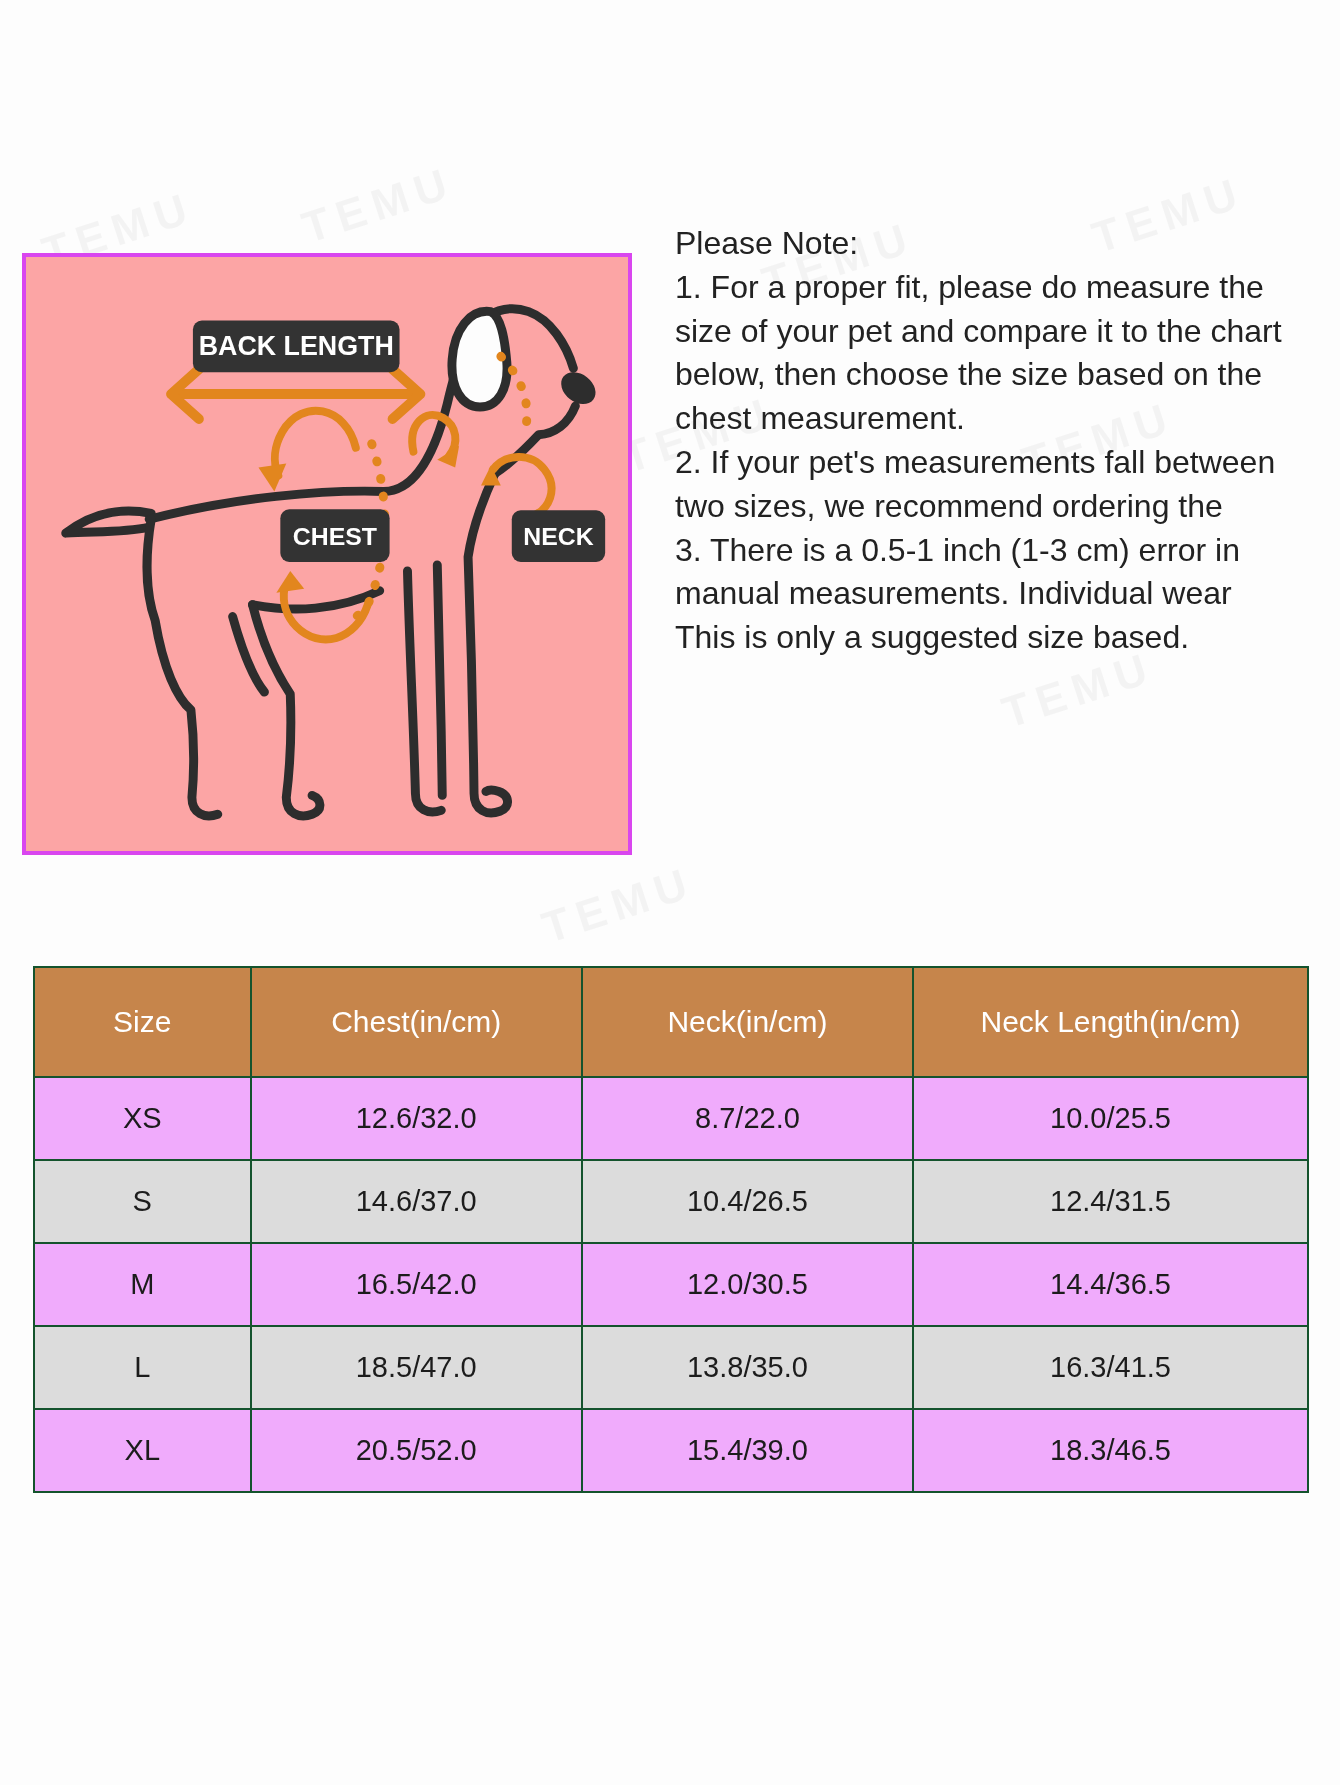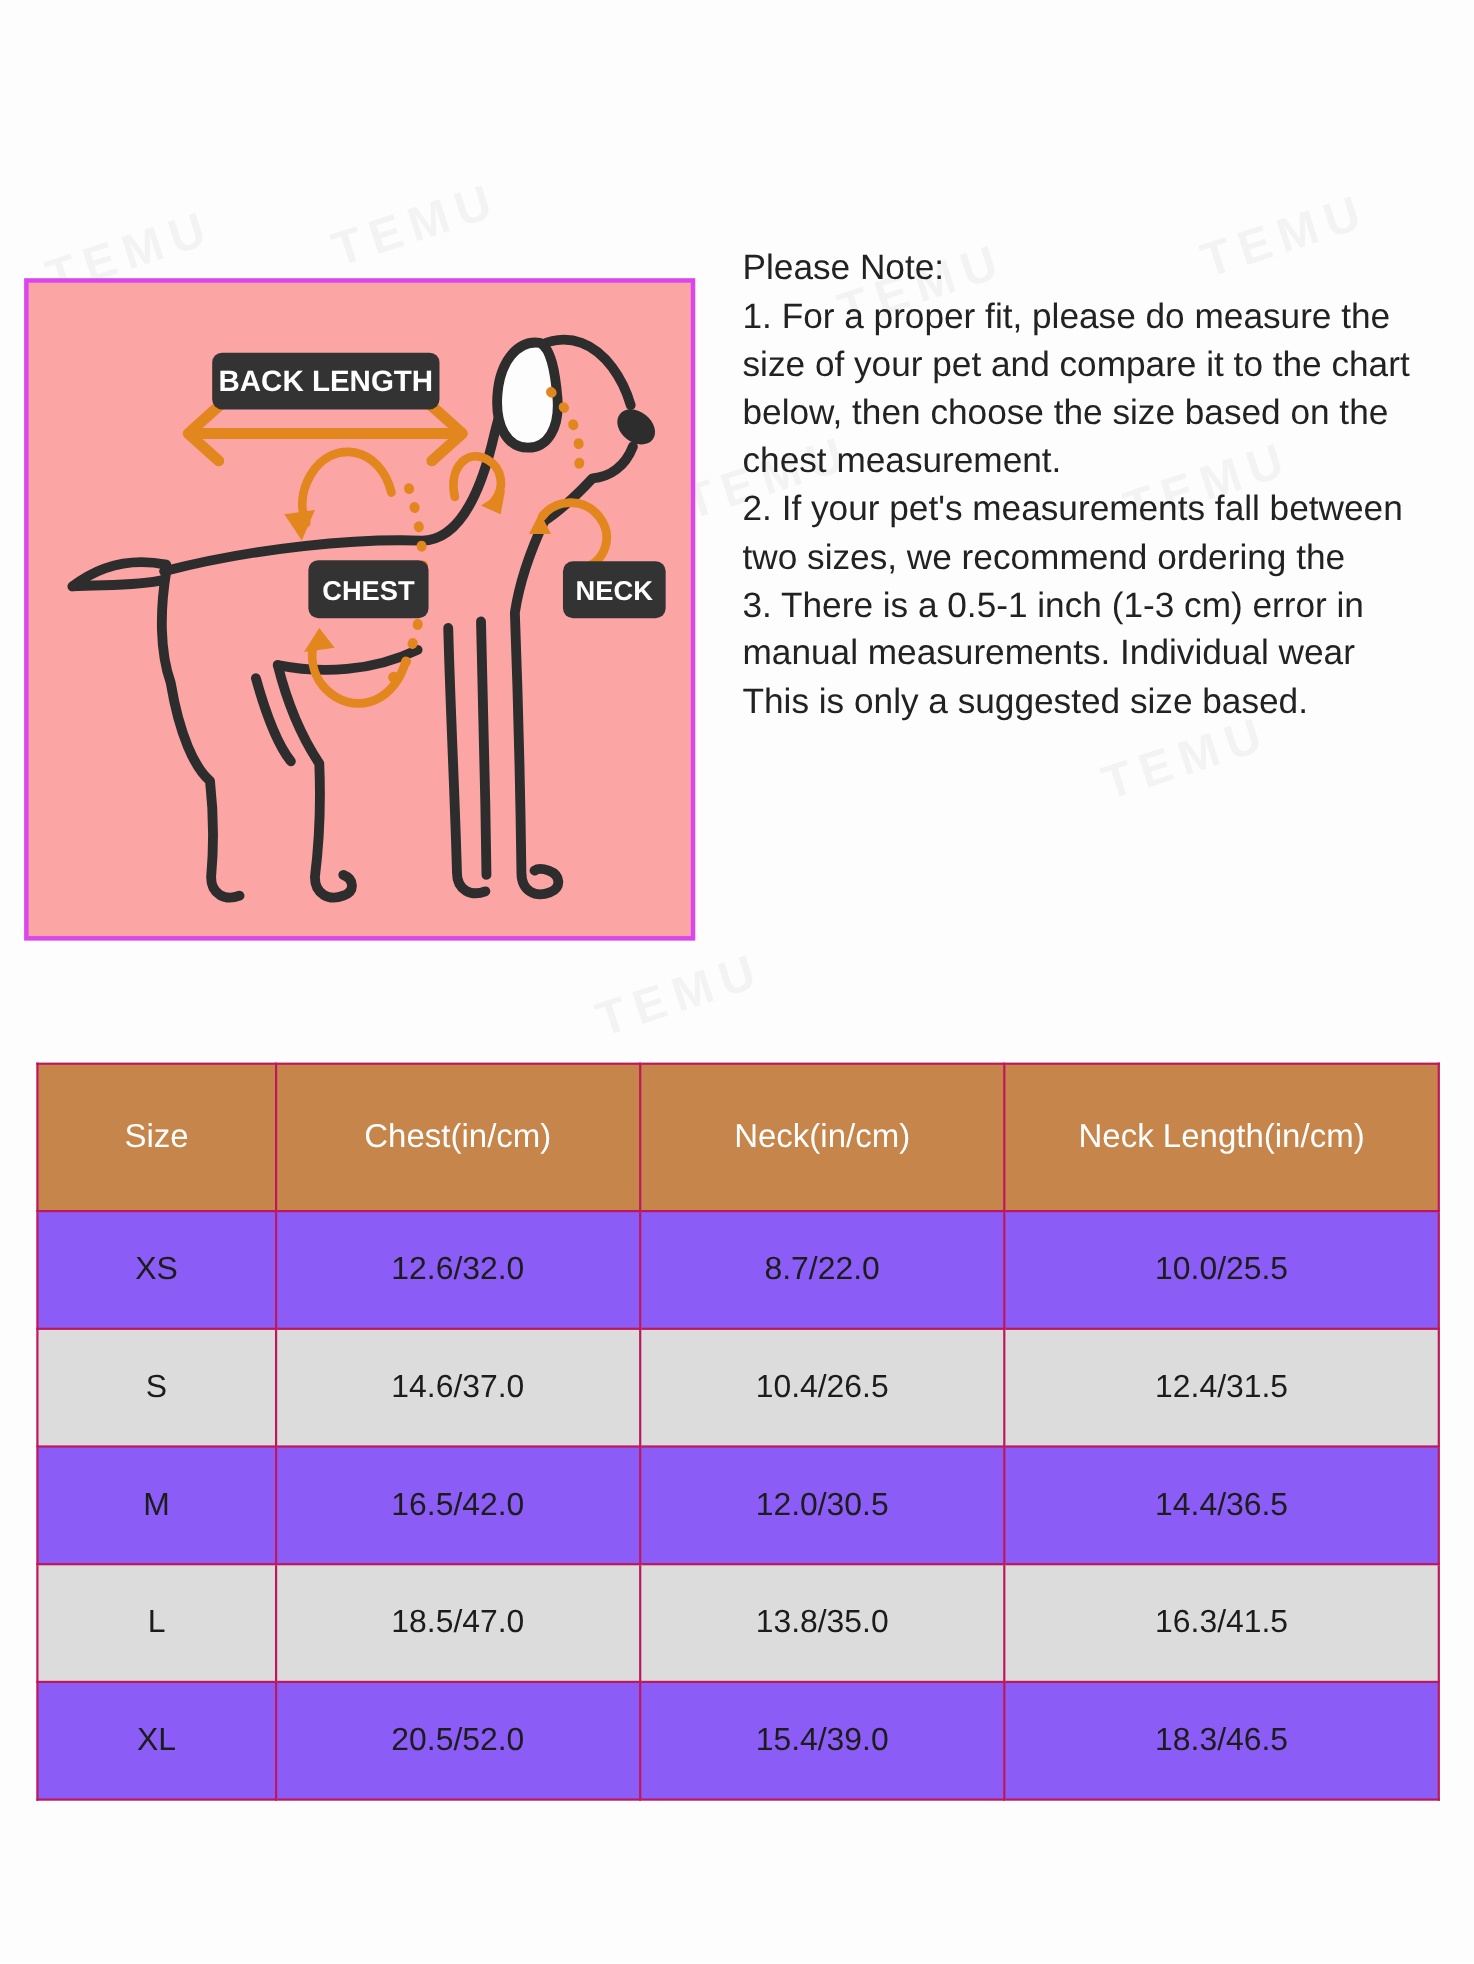--- a/index.html
+++ b/index.html
@@ -24,26 +24,26 @@
     font-size:32px;line-height:43.8px;color:#222;
   }
   .note-line{white-space:nowrap;}
   
   #size-table{
     position:absolute;left:33px;top:966px;width:1276px;
     border-collapse:collapse;table-layout:fixed;
     font-size:29px;color:#1c1c1c;text-align:center;
   }
   #size-table th,#size-table td{
-    border:2px solid #be185d;padding:12px;vertical-align:middle;
+    border:2px solid #14532d;padding:0;vertical-align:middle;
   }
   #size-table th{
     background:#C6854B;color:#ffffff;font-weight:normal;font-size:30px;height:108px;
   }
-  #size-table td{height:81px;background:#8b5cf6;}
+  #size-table td{height:81px;background:#f0abfc;}
   #size-table tr.alt td{background:#DCDCDC;}
   .col-size{width:17%;} .col-chest{width:26%;} .col-neck{width:26%;} .col-back{width:31%;}
 </style>
 </head>
 <body>
 
 <div id="page">
 
   <span class="wm" style="left:40px;top:205px;">TEMU</span>
   <span class="wm" style="left:300px;top:180px;">TEMU</span>

